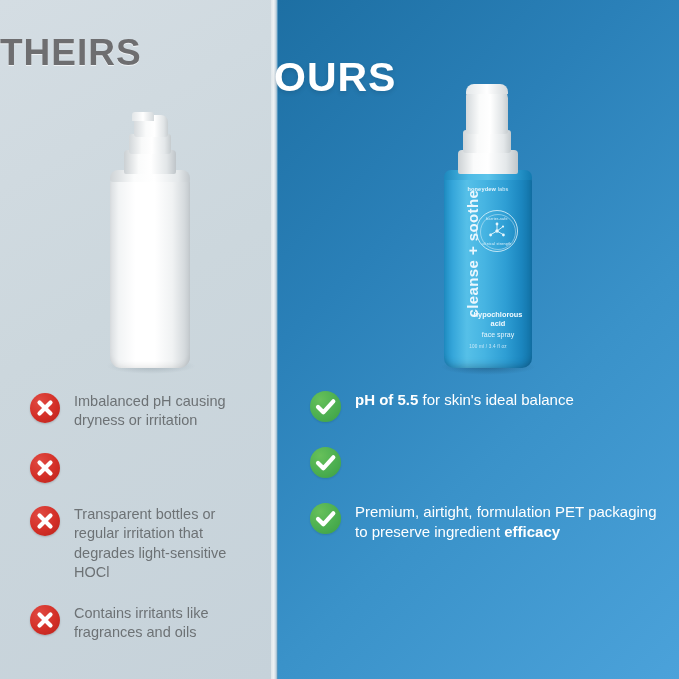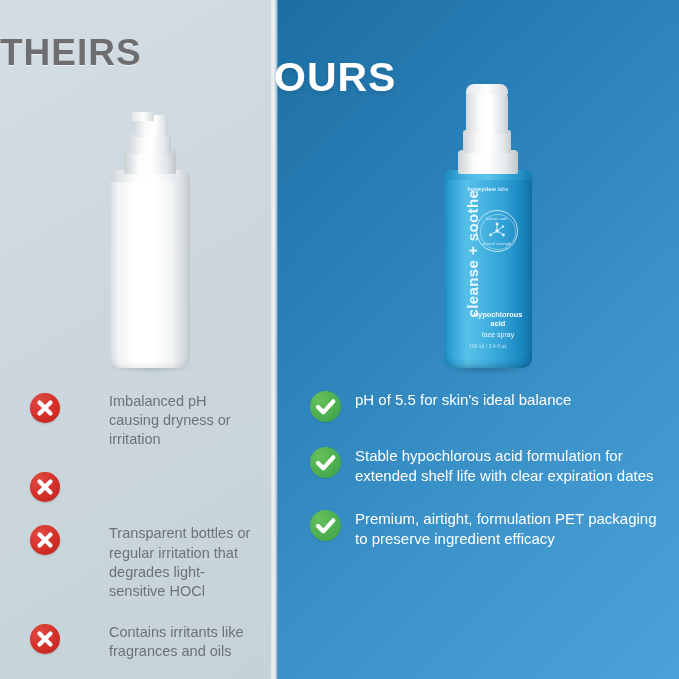--- a/index.html
+++ b/index.html
@@ -84,21 +84,21 @@
   .bullets-right {
     left: 310px;
     top: 390px;
     width: 350px;
   }
   .bullet-row {
     display: flex;
     align-items: flex-start;
     margin-bottom: 19px;
   }
-  .bullets-left .bullet-row { margin-bottom: 22px; gap: 35px; }
+  .bullets-left .bullet-row { margin-bottom: 22px; }
   .bullets-right .bullet-row { margin-bottom: 24px; }
 
   .bullet-icon {
     flex: 0 0 auto;
     width: 30px;
     height: 30px;
     border-radius: 50%;
     position: relative;
     margin-right: 14px;
     margin-top: 1px;
@@ -126,21 +126,21 @@
   }
   .bullets-left .bullet-text {
     color: #6d7275;
     font-size: 14.5px;
   }
   .bullets-right .bullet-text {
     color: #ffffff;
     font-size: 15px;
     line-height: 1.3;
   }
-  .bullet-text b { font-weight: normal; }
+  .bullet-text b { font-weight: bold; }
 
   
   .wb { position: relative; width: 92px; height: 258px; }
   .wb-shadow {
     position: absolute;
     left: 2px; bottom: -4px;
     width: 90px; height: 16px;
     background: radial-gradient(ellipse at center, rgba(90,105,115,0.30) 0%, rgba(90,105,115,0.0) 70%);
     border-radius: 50%;
   }
@@ -443,21 +443,20 @@
           </svg>
       </span>
       <span class="bullet-text"><b>pH of 5.5</b><span> for skin's ideal balance</span></span>
     </div>
     <div class="bullet-row">
       <span class="bullet-icon icon-check">
         <svg viewBox="0 0 31 31">
             <path d="M8 16 L13.3 21.3 L23.3 10.3" stroke="#ffffff" stroke-width="4.2" fill="none" stroke-linecap="round" stroke-linejoin="round"></path>
           </svg>
       </span>
-      <span class="bullet-text"><span>Stable hypochlorous acid formulation for </span><b>extended shelf life</b><span> with </span><b>clear expiration dates</b></span>
     </div>
     <div class="bullet-row">
       <span class="bullet-icon icon-check">
         <svg viewBox="0 0 31 31">
             <path d="M8 16 L13.3 21.3 L23.3 10.3" stroke="#ffffff" stroke-width="4.2" fill="none" stroke-linecap="round" stroke-linejoin="round"></path>
           </svg>
       </span>
       <span class="bullet-text"><span>Premium, airtight, formulation PET packaging to preserve ingredient </span><b>efficacy</b></span>
     </div>
   </div>

